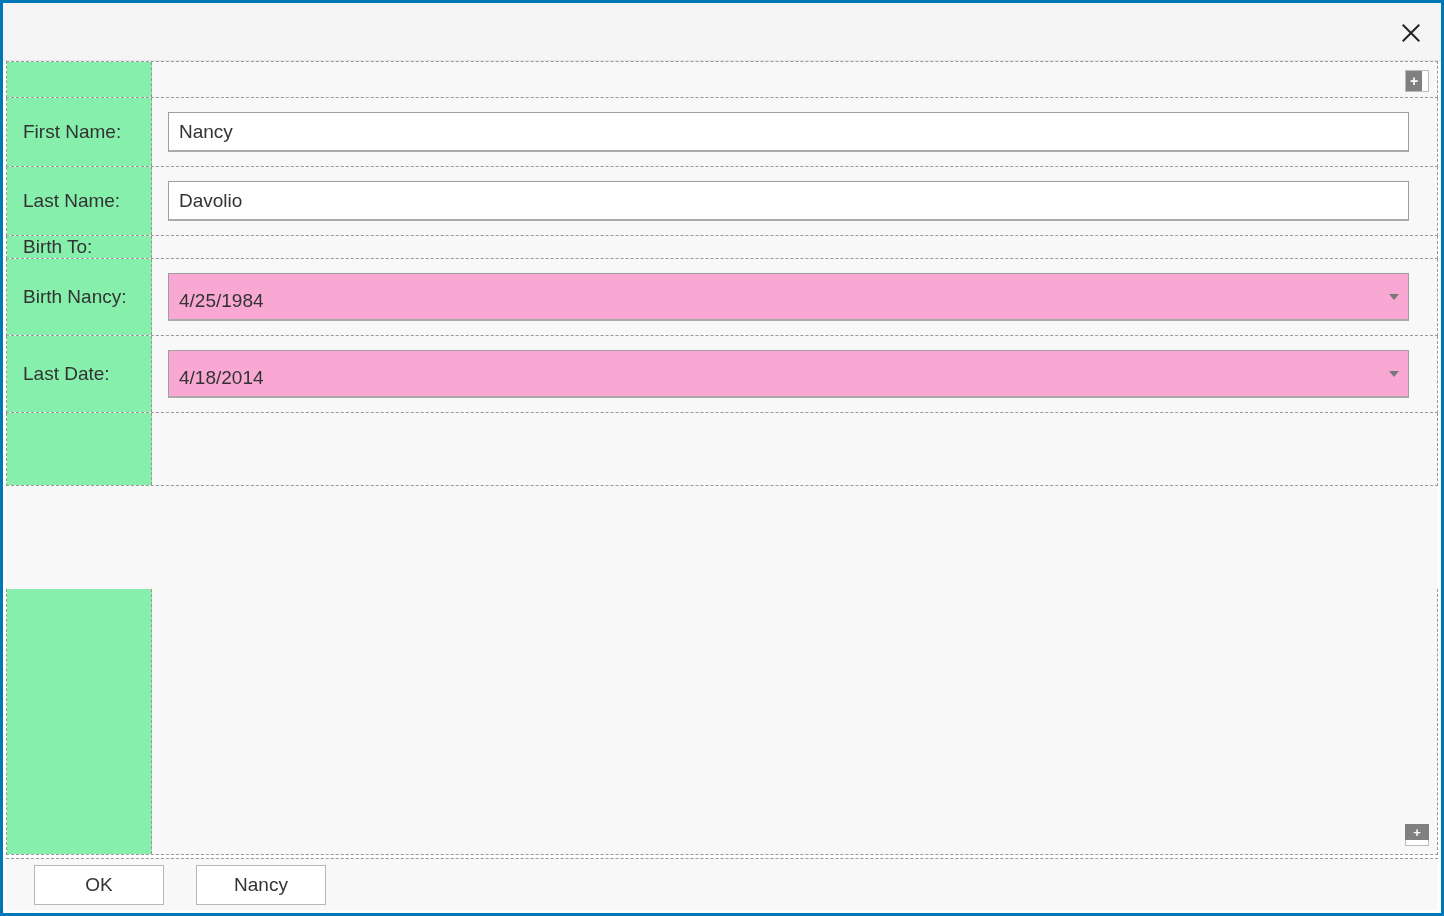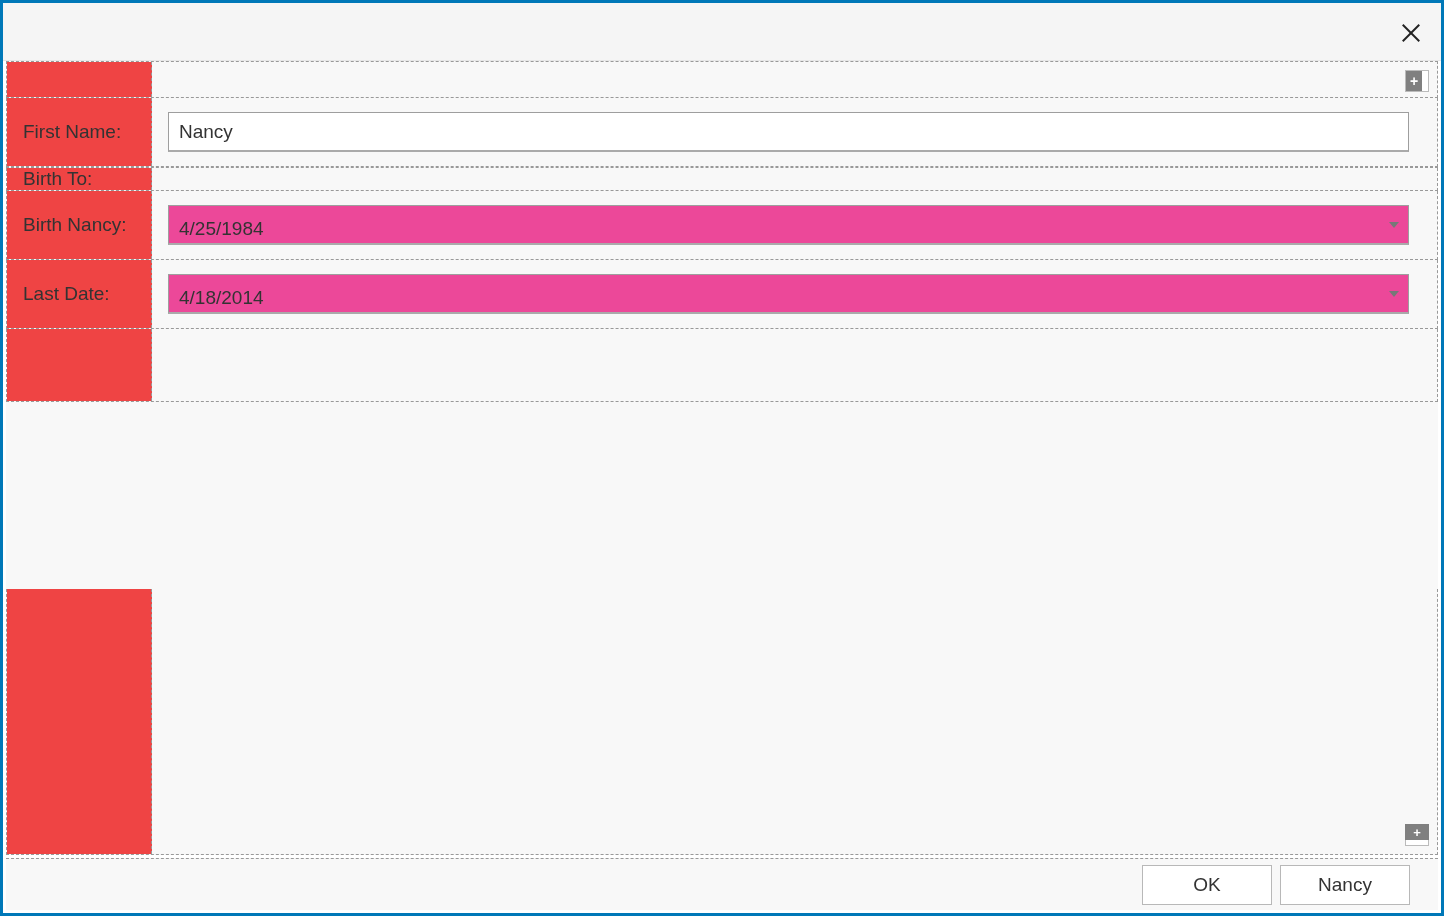--- a/index.html
+++ b/index.html
@@ -63,21 +63,21 @@
     }
     .label-cell {
       width: 145px;
       min-width: 145px;
       border-right: 1px dashed #999;
       display: flex;
       align-items: center;
       padding: 0 10px 0 16px;
       font-size: 19px;
       color: #333;
-      background: #ef4444;
+      background: #86efac;
     }
     .input-cell {
       flex: 1;
       padding: 14px 28px 14px 16px;
       background: #f8f8f8;
       position: relative;
     }
     .header-row {
       height: 37px;
     }
@@ -120,23 +120,23 @@
       font-family: inherit;
       outline: none;
       border-bottom: 2px solid #aaa;
     }
     .date-input-wrap {
       position: relative;
       width: 100%;
     }
     .date-input {
       width: 100%;
-      height: 40px;
+      height: 48px;
       border: 1px solid #9e9e9e;
-      background: #ec4899;
+      background: #f9a8d4;
       padding: 8px 32px 0 10px;
       font-size: 19px;
       color: #333;
       font-family: inherit;
       outline: none;
       border-bottom: 2px solid #aaa;
     }
     .dropdown-arrow {
       position: absolute;
       right: 10px;
@@ -205,24 +205,23 @@
       border-top: none;
     }
     .footer {
       position: absolute;
       left: 3px;
       right: 3px;
       bottom: 3px;
       height: 52px;
       background: #f8f8f8;
       display: flex;
-      justify-content: flex-end;
       align-items: center;
       padding: 0 28px;
-      gap: 8px;
+      gap: 32px;
       border-top: 1px dashed #999;
     }
     .btn {
       min-width: 130px;
       height: 40px;
       background: #ffffff;
       border: 1px solid #b8b8b8;
       font-size: 19px;
       color: #333;
       font-family: inherit;
@@ -256,20 +255,24 @@
     </div>
 
     <div class="dashed-row">
       <div class="label-cell">First Name:</div>
       <div class="input-cell">
         <input type="text" class="text-input" value="Nancy" style="">
       </div>
     </div>
 
     <div class="dashed-row">
+      <div class="label-cell">Last Name:</div>
+      <div class="input-cell">
+        <input type="text" class="text-input" value="Davolio" style="">
+      </div>
     </div>
 
     <div class="dashed-row">
       <div class="label-cell">Birth To:</div>
     </div>
 
     <div class="dashed-row">
       <div class="label-cell">Birth Nancy:</div>
       <div class="input-cell">
         <div class="date-input-wrap">

